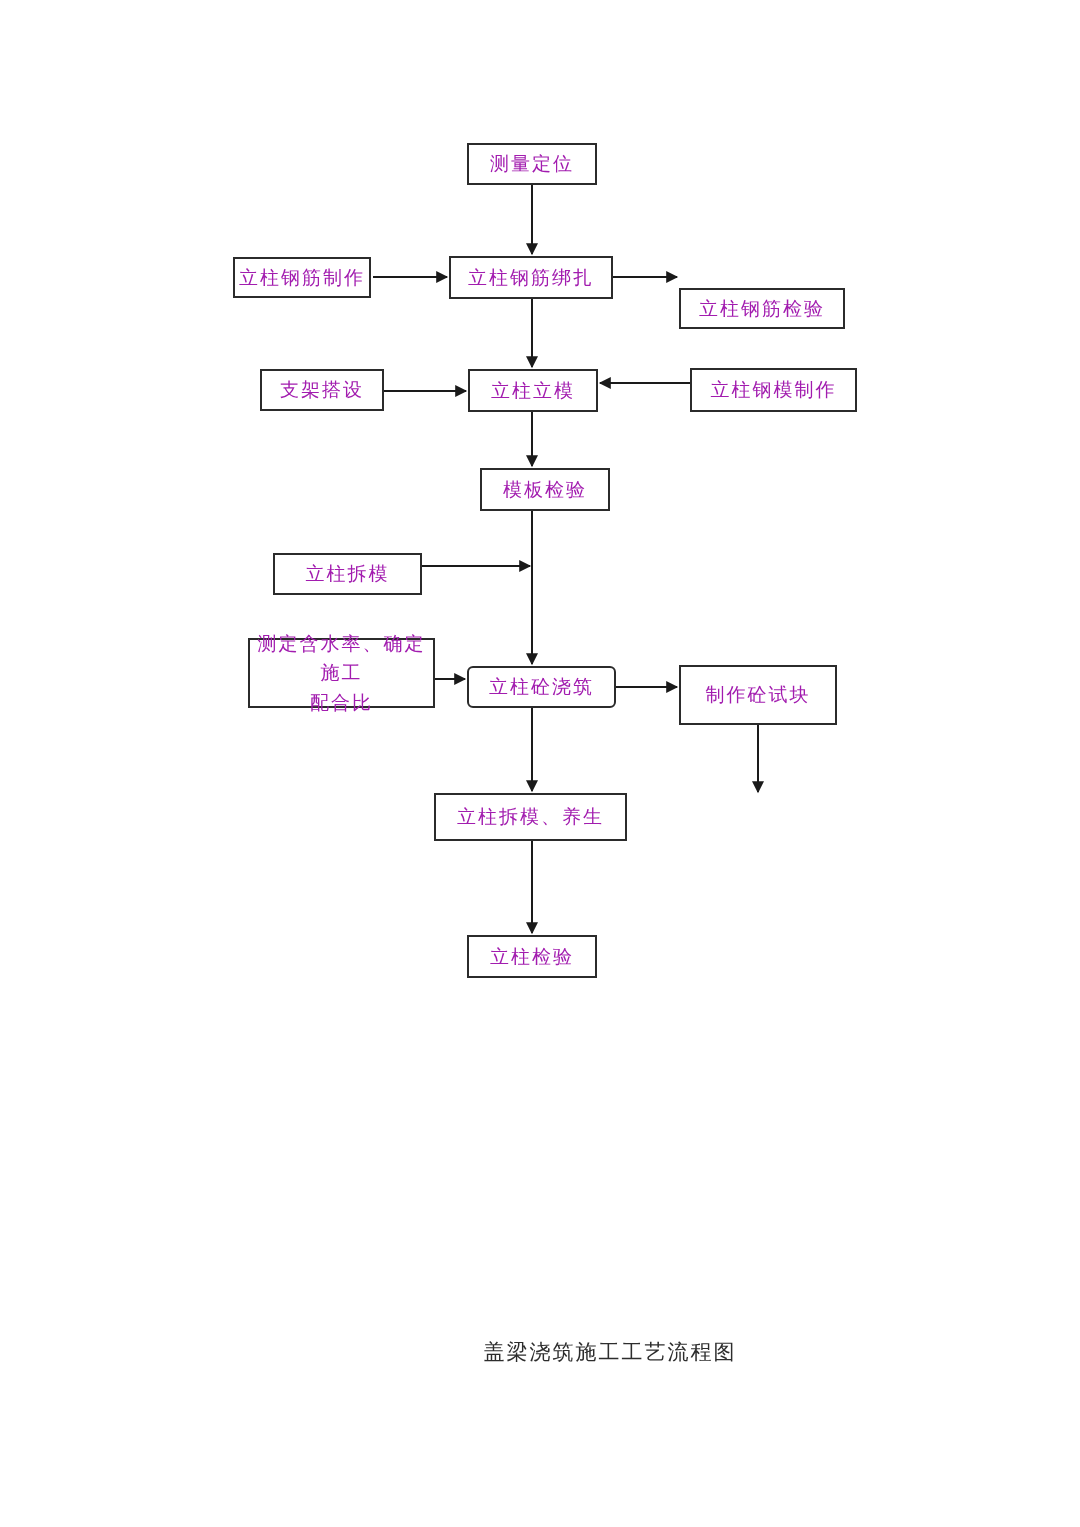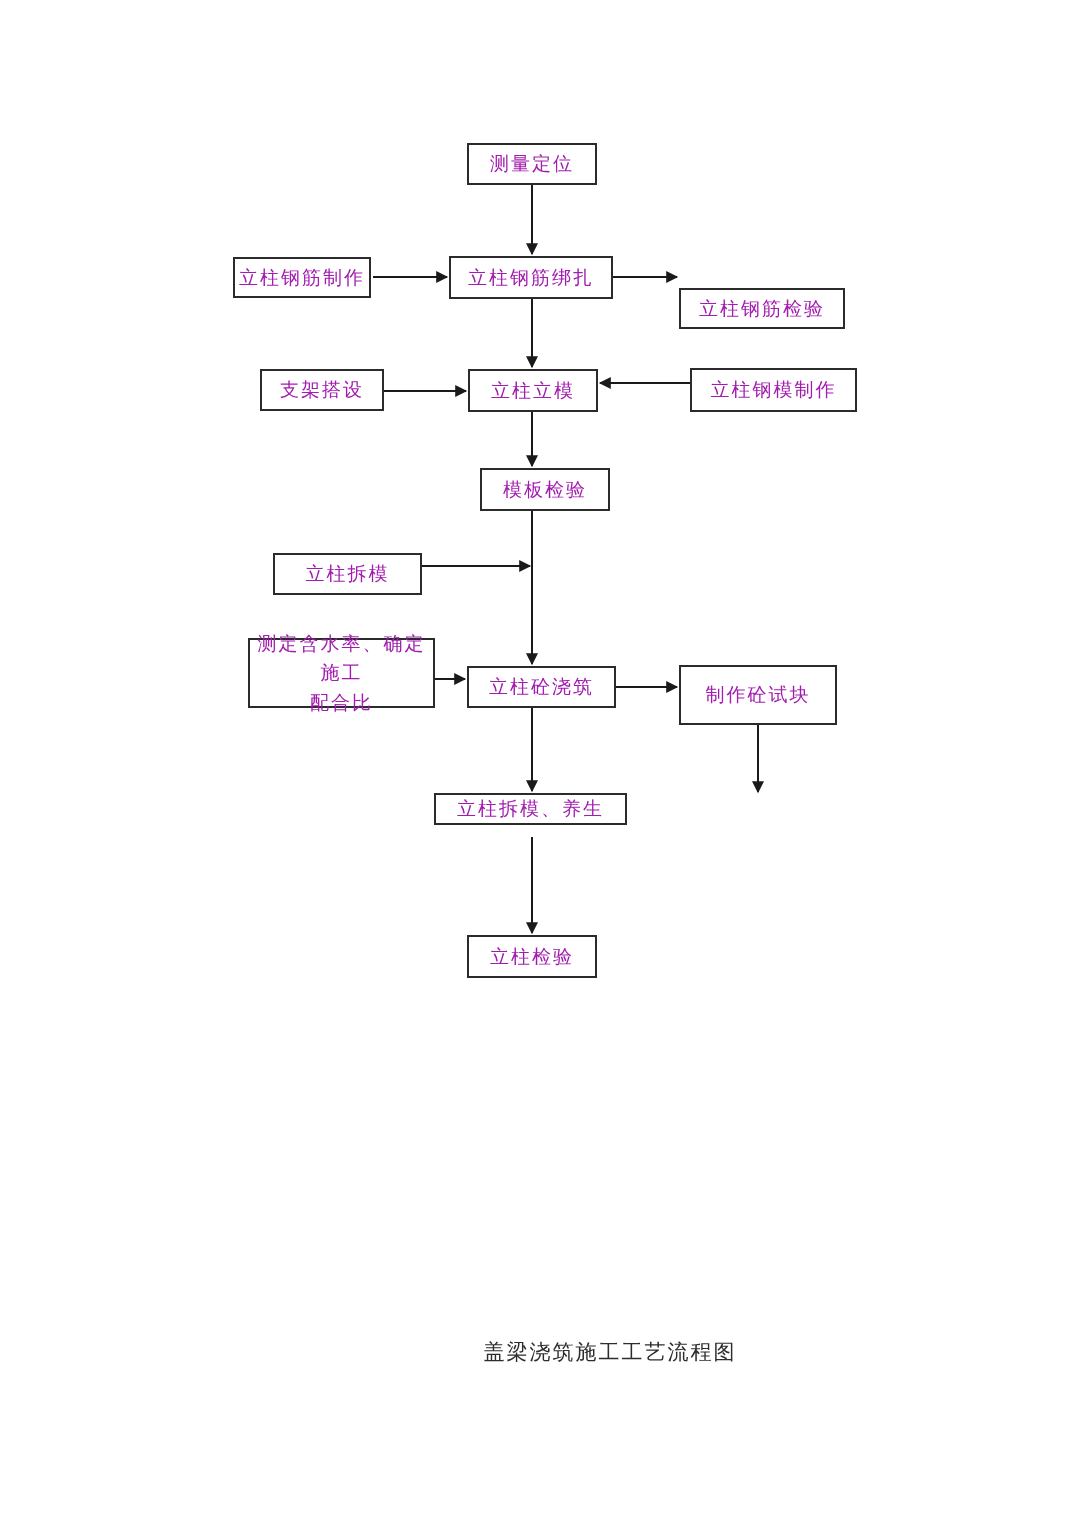--- a/index.html
+++ b/index.html
@@ -113,29 +113,29 @@
 
   <div class="node" style="left:273px; top:553px; width:149px; height:42px;">
     <span>立柱拆模</span>
   </div>
 
   <div class="node" style="left:248px; top:638px; width:187px; height:70px; white-space:normal;">
     <span>测定含水率、确定施工</span>
     <span>配合比</span>
   </div>
 
-  <div class="node" style="left:467px; top:666px; width:149px; height:42px;">
+  <div class="node" style="left:467px; top:666px; width:149px; height:42px;border-radius:6px;">
     <span>立柱砼浇筑</span>
   </div>
 
   <div class="node" style="left:679px; top:665px; width:158px; height:60px;">
     <span>制作砼试块</span>
   </div>
 
-  <div class="node" style="left:434px; top:793px; width:193px; height:32px;">
+  <div class="node" style="left:434px; top:793px; width:193px; height:48px;">
     <span>立柱拆模、养生</span>
   </div>
 
 
   <div class="node" style="left:467px; top:935px; width:130px; height:43px;">
     <span>立柱检验</span>
   </div>
 
   <div class="caption">盖梁浇筑施工工艺流程图</div>
 

